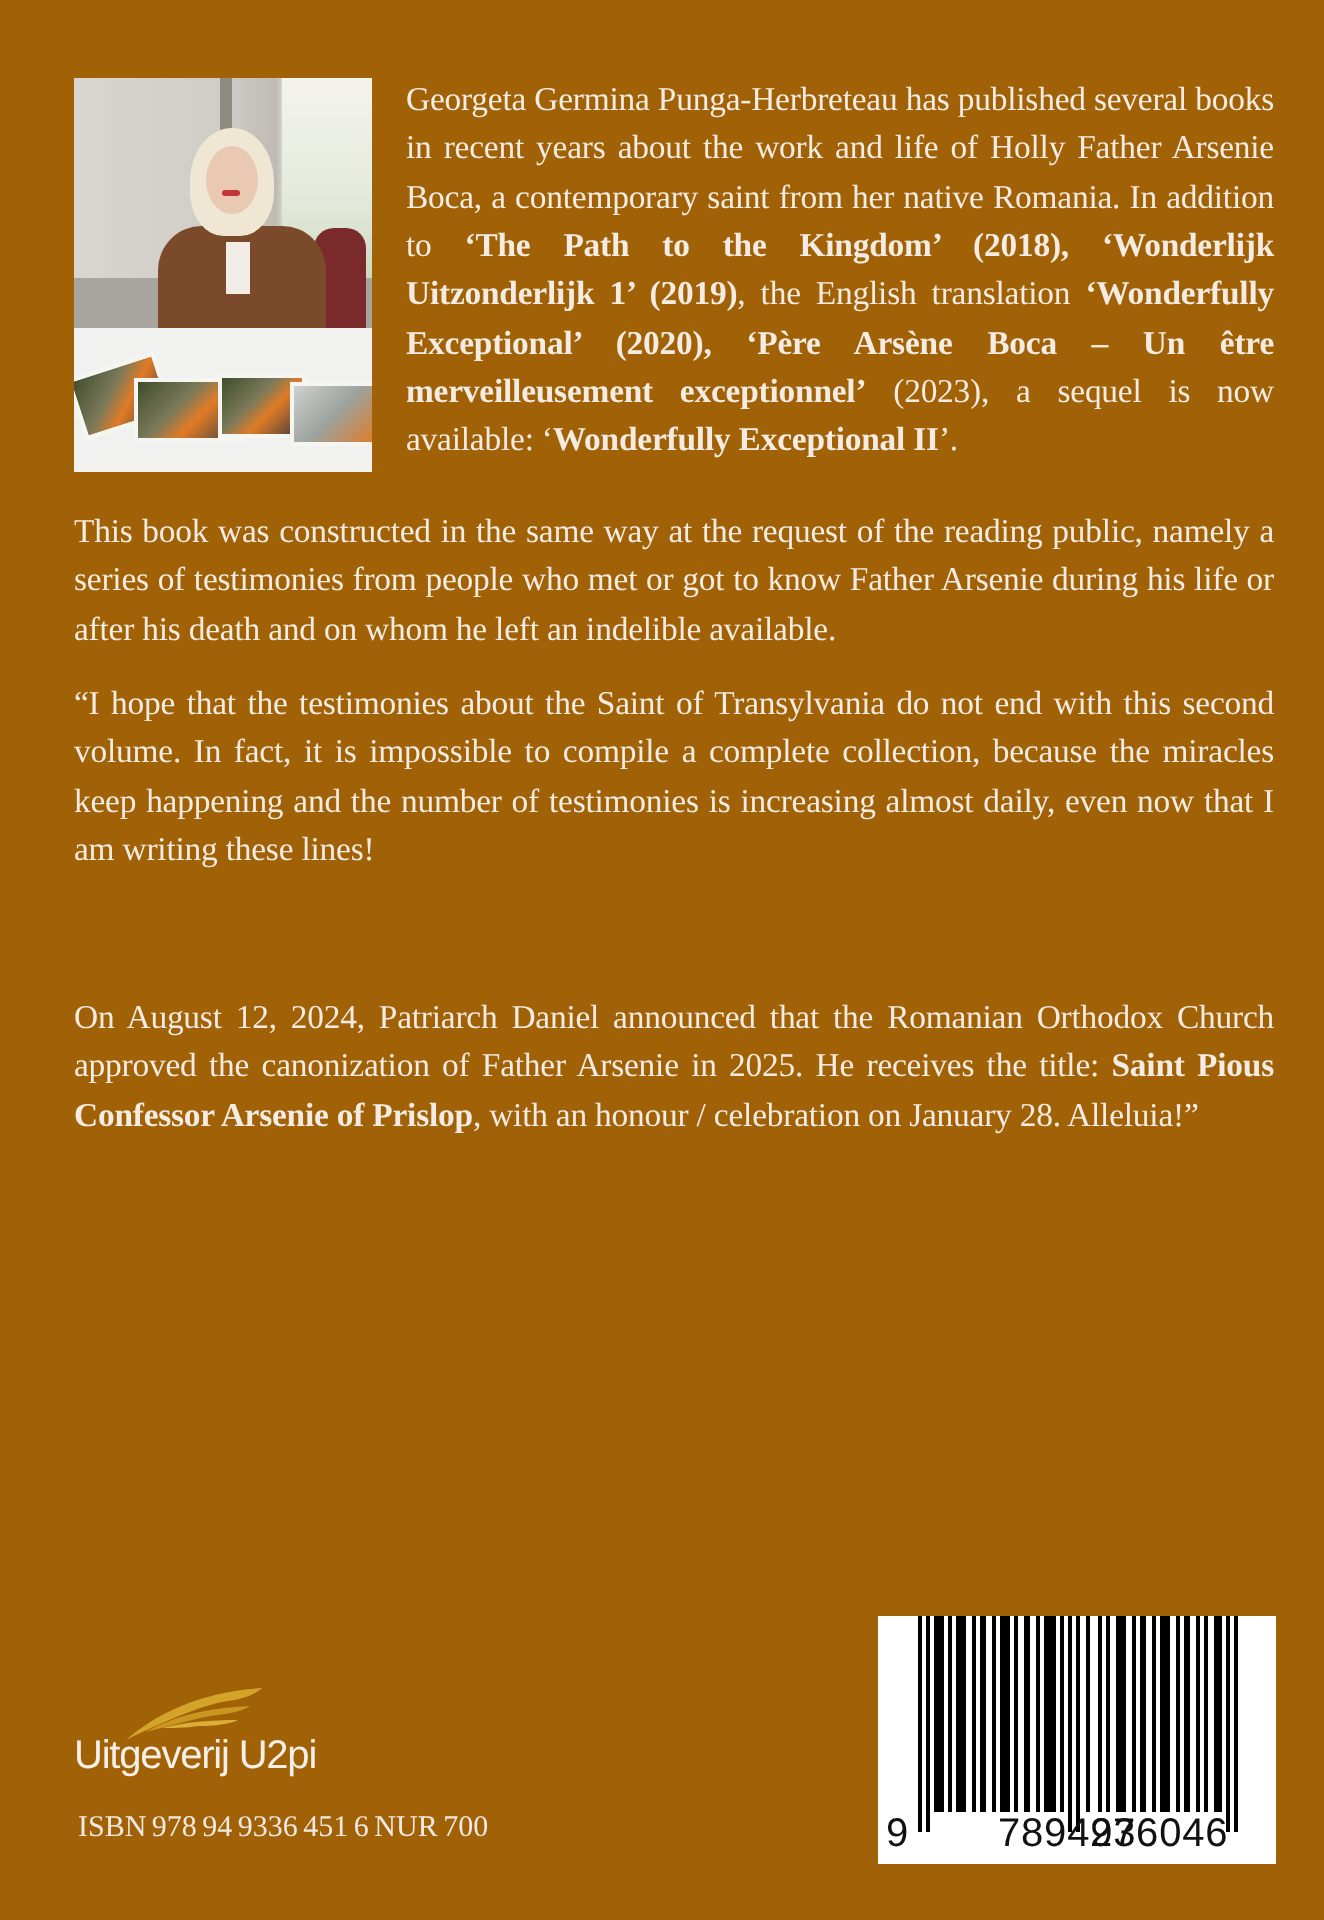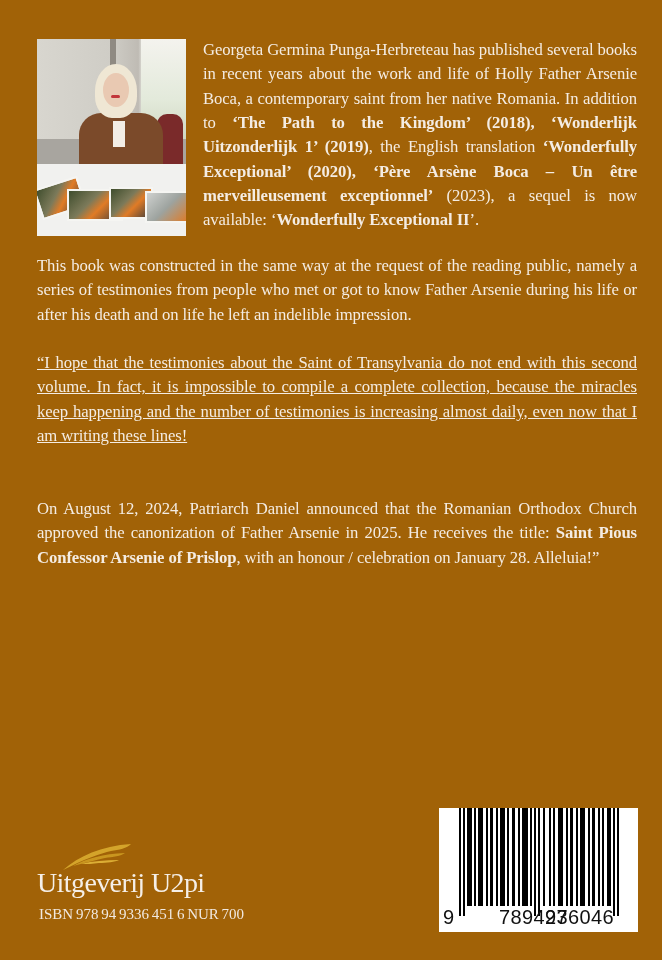--- a/index.html
+++ b/index.html
@@ -30,28 +30,28 @@
   .photo .table { position: absolute; left: 0; top: 125px; width: 149px; height: 72px; background: #f1f1ef; }
   .photo .book { position: absolute; height: 28px; background: linear-gradient(135deg, #3f4d2d, #7c7a5a 40%, #e07b26 60%, #3d3d3d); border: 2px solid #f5f5f2; }
   .photo .b1 { left: 0; top: 143px; width: 42px; transform: rotate(-18deg); }
   .photo .b2 { left: 30px; top: 150px; width: 52px; }
   .photo .b3 { left: 72px; top: 148px; width: 40px; }
   .photo .b4 { left: 108px; top: 152px; width: 41px; background: linear-gradient(135deg, #cfd1cf, #9da39f 50%, #e07b26); }
 
   .text-block { position: absolute; font-size: 16.7px; line-height: 24.35px; text-align: justify; text-align-last: left; letter-spacing: -0.1px; }
   .p1 { left: 203px; top: 38px; width: 434px; }
   .p2 { left: 37px; top: 254px; width: 600px; }
-  .p3 { left: 37px; top: 351px; width: 600px; text-decoration: underline; }
+  .p3 { left: 37px; top: 340px; width: 600px; }
   .p4 { left: 37px; top: 497px; width: 600px; }
   .text-block p { margin: 0; }
   b { font-weight: bold; }
 
   .logo { position: absolute; left: 37px; top: 840px; width: 150px; height: 58px; }
   .logo svg { position: absolute; left: 24px; top: 2px; }
-  .logo-text { position: absolute; left: 0; top: 27px; font-family: Liberation Serif, serif; font-size: 28px; letter-spacing: -0.6px; color: #f5efe8; white-space: nowrap; }
+  .logo-text { position: absolute; left: 0; top: 27px; font-family: Liberation Sans, sans-serif; font-size: 20px; letter-spacing: -0.6px; color: #f5efe8; white-space: nowrap; }
   .isbn { position: absolute; left: 39px; top: 906px; font-size: 15px; color: #f1e9e1; white-space: nowrap; word-spacing: -1px; }
 
   .barcode { position: absolute; left: 439px; top: 808px; width: 199px; height: 124px; background: #ffffff; }
   .barcode svg { position: absolute; left: 0; top: 0; }
   .bc-digits { position: absolute; top: 98px; font-family: "Liberation Sans", sans-serif; font-size: 20px; color: #111; letter-spacing: 0.4px; }
 </style>
 </head>
 <body>
 
 <div class="cover">
@@ -72,21 +72,21 @@
     <div class="book b2"></div>
     <div class="book b3"></div>
     <div class="book b4"></div>
   </div>
 
   <div class="text-block p1">
     <p><span>Georgeta Germina Punga-Herbreteau has published several books in recent years about the work and life of Holly Father Arsenie Boca, a contemporary saint from her native Romania. In addition to </span><b>‘The Path to the Kingdom’ (2018), ‘Wonderlijk Uitzonderlijk 1’ (2019)</b><span>, the English translation </span><b>‘Wonderfully Exceptional’ (2020), ‘Père Arsène Boca – Un être merveilleusement exceptionnel’</b><span> (2023), a sequel is now available: ‘</span><b>Wonderfully Exceptional II</b><span>’.</span></p>
   </div>
 
   <div class="text-block p2">
-    <p>This book was constructed in the same way at the request of the reading public, namely a series of testimonies from people who met or got to know Father Arsenie during his life or after his death and on life he left an indelible impression.</p>
+    <p>This book was constructed in the same way at the request of the reading public, namely a series of testimonies from people who met or got to know Father Arsenie during his life or after his death and on whom he left an indelible available.</p>
   </div>
 
   <div class="text-block p3">
     <p>“I hope that the testimonies about the Saint of Transylvania do not end with this second volume. In fact, it is impossible to compile a complete collection, because the miracles keep happening and the number of testimonies is increasing almost daily, even now that I am writing these lines!</p>
   </div>
 
   <div class="text-block p4">
     <p><span>On August 12, 2024, Patriarch Daniel announced that the Romanian Orthodox Church approved the canonization of Father Arsenie in 2025. He receives the title: </span><b>Saint Pious Confessor Arsenie of Prislop</b><span>, with an honour / celebration on January 28. Alleluia!”</span></p>
   </div>
 

